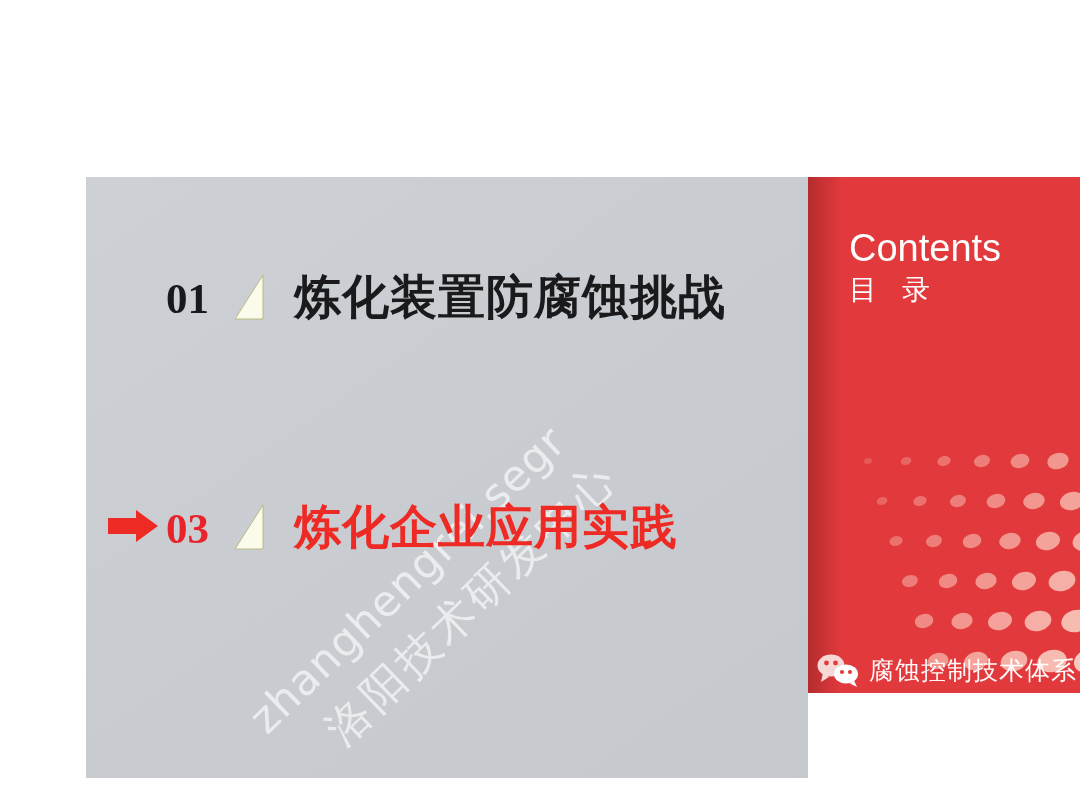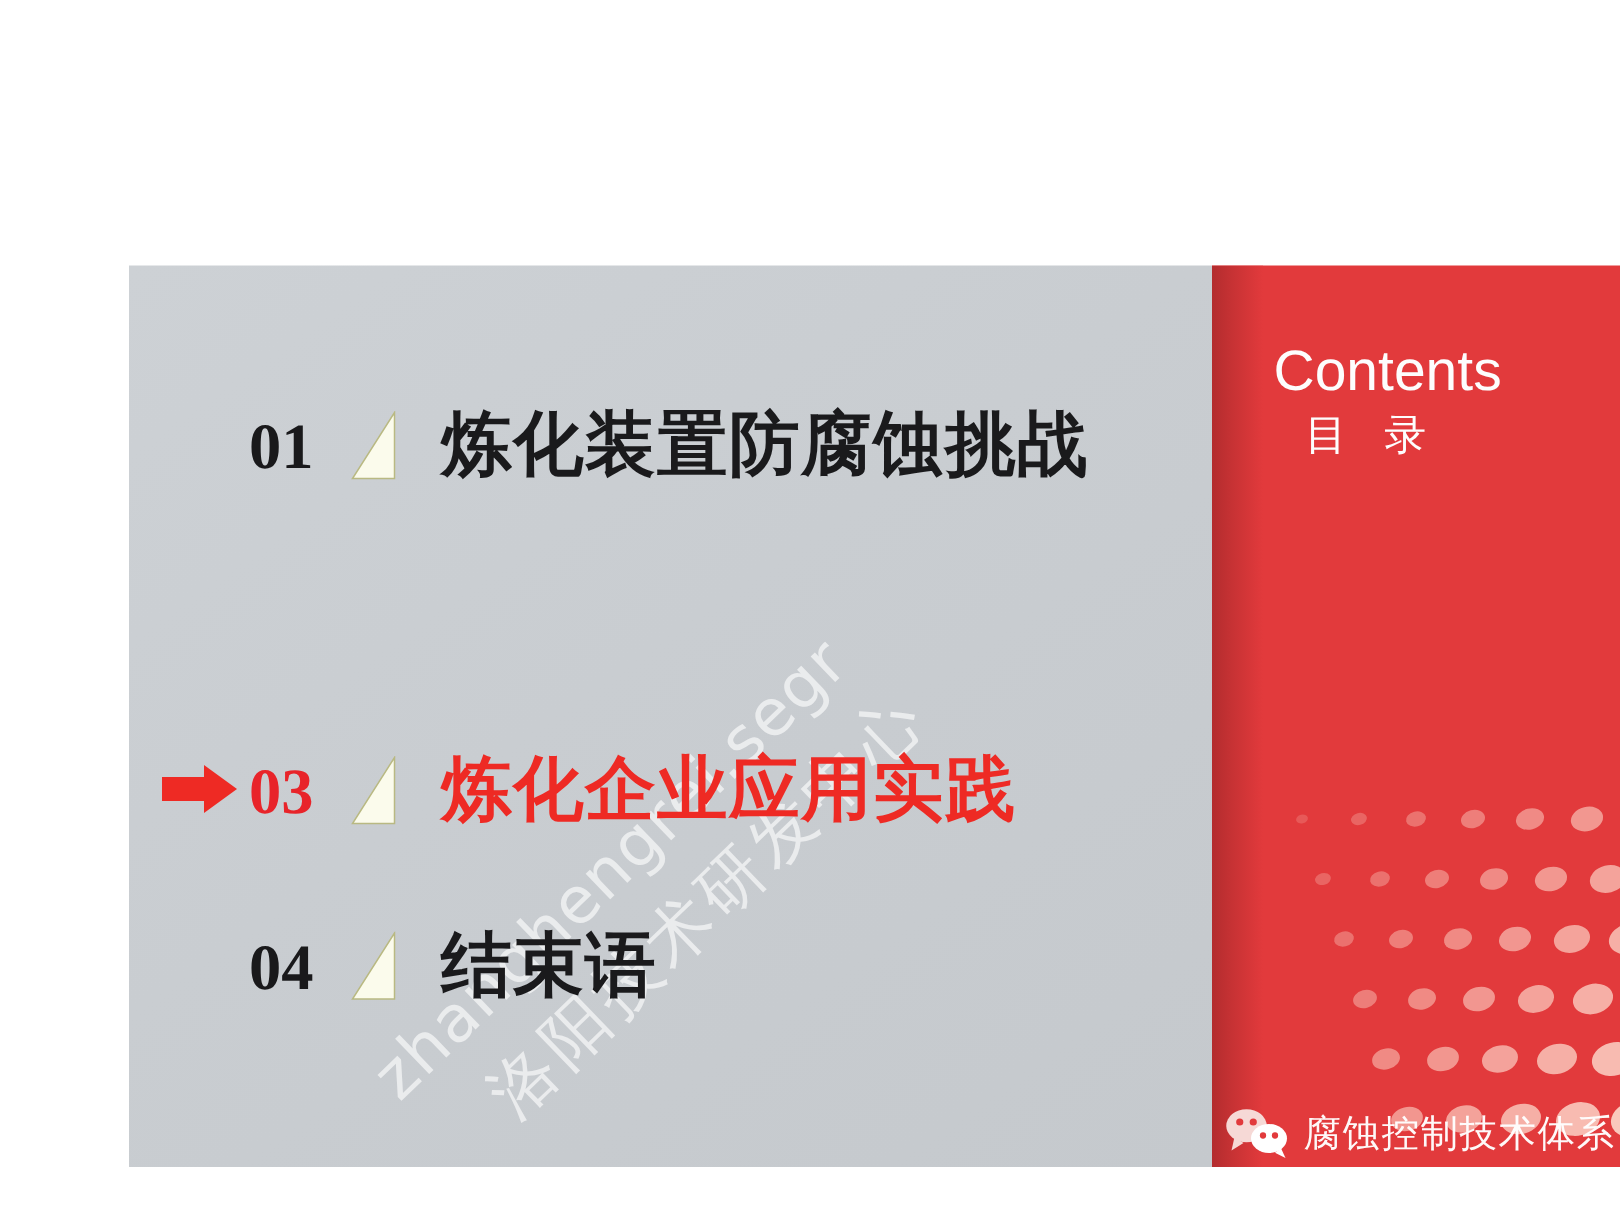--- a/index.html
+++ b/index.html
@@ -119,21 +119,21 @@
     font-family: "DejaVu Sans", "Liberation Sans", sans-serif;
   }
   .label.highlight { color: #ee2a24; margin-top: 20px; }
 
   
   #red-panel {
     position: absolute;
     left: 808px;
     top: 177px;
     width: 272px;
-    height: 601px;
+    height: 516px;
     background: #e23a3c;
     overflow: hidden;
   }
   #red-edge {
     position: absolute;
     left: 0;
     top: 0;
     width: 34px;
     height: 100%;
     background: linear-gradient(to right, #b32c2e 0%, #c73234 40%, #e23a3c 100%);
@@ -160,21 +160,20 @@
     font-family: "Liberation Sans", sans-serif;
   }
   #contents-cn {
     margin-top: 8px;
     font-size: 28px;
     color: #fdfdfd;
     font-weight: 400;
     letter-spacing: 8px;
     line-height: 1.1;
     font-family: "DejaVu Sans", sans-serif;
-    margin-left: 21px;
   }
 
   
   #wechat-badge {
     position: absolute;
     left: 8px;
     bottom: 6px;
     display: flex;
     align-items: center;
     gap: 7px;
@@ -218,28 +217,20 @@
             <polygon points="0,8 28,8 28,0 50,16 28,32 28,24 0,24" fill="#ee2a24"></polygon>
           </svg>
         </div>
         <div class="num highlight">03</div>
         <svg class="tri" viewBox="0 0 30 46">
           <polygon points="29,1 29,45 1,45" fill="#fbfbec" stroke="#b9b982" stroke-width="1"></polygon>
         </svg>
         <div class="label highlight">炼化企业应用实践</div>
       </div>
 
-      <div class="toc-row" data-row="3">
-        <div class="marker-slot"></div>
-        <div class="num">04</div>
-        <svg class="tri" viewBox="0 0 30 46">
-          <polygon points="29,1 29,45 1,45" fill="#fbfbec" stroke="#b9b982" stroke-width="1"></polygon>
-        </svg>
-        <div class="label">结束语</div>
-      </div>
 
     </div>
   </div>
 
   <div id="red-panel">
     <div id="red-edge"></div>
 
     <svg id="dots-layer" viewBox="0 0 272 260">
       <defs>
         <clipPath id="clipdots">

